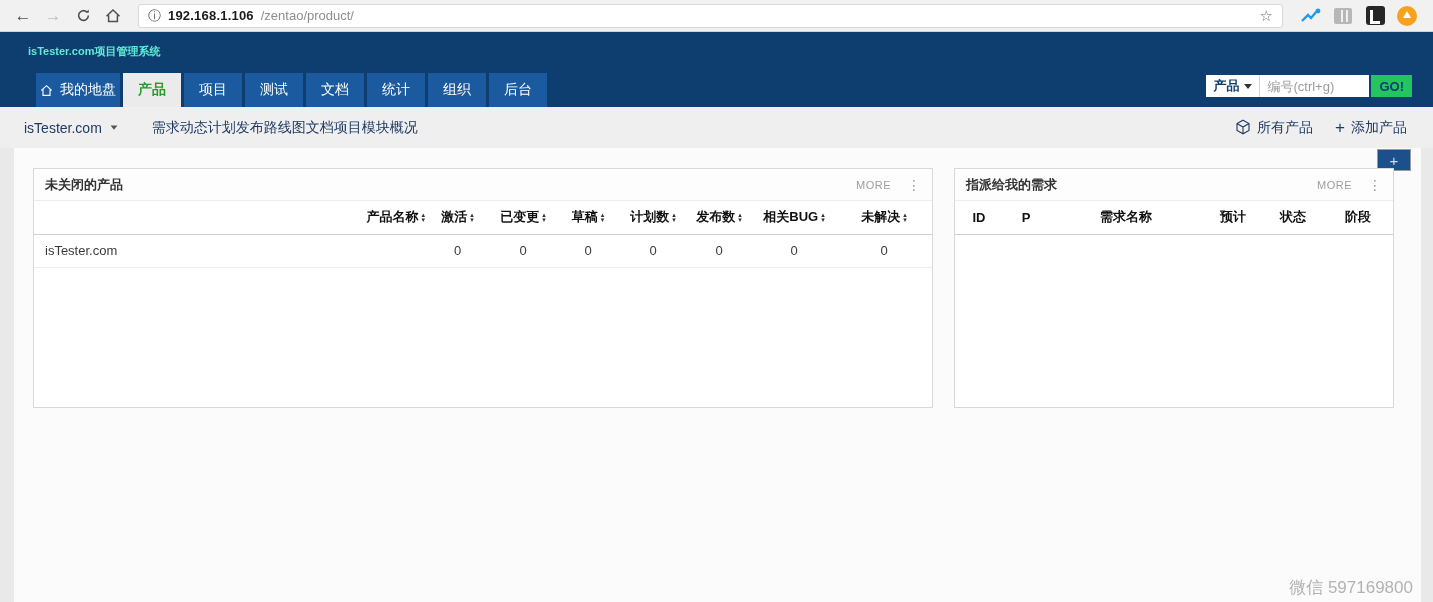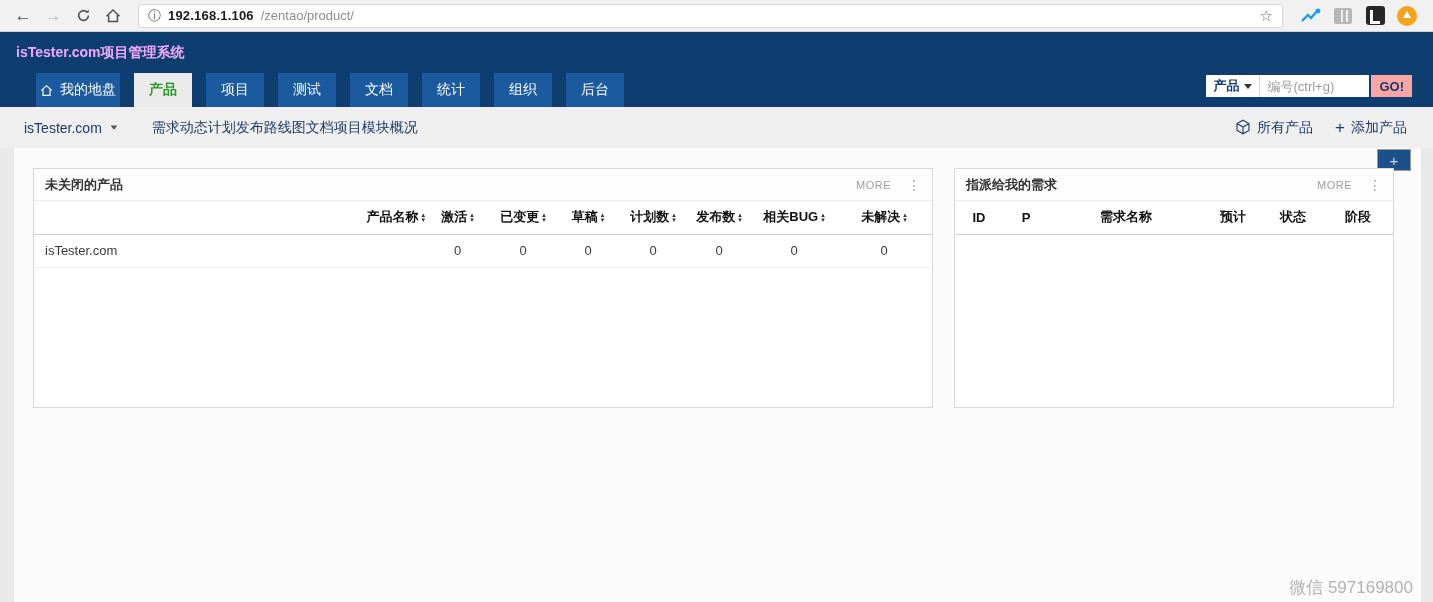--- a/index.html
+++ b/index.html
@@ -37,44 +37,44 @@
   .ext-dark { width:19px; height:19px; background:#262626; border-radius:3px; position:relative; }
   .ext-dark::after { content:""; position:absolute; left:4px; top:4px; width:7px; height:11px; border-left:3px solid #fff; border-bottom:3px solid #fff; }
   .ext-orange { width:20px; height:20px; background:#f6a21d; border-radius:50%; position:relative; }
   .ext-orange::after { content:""; position:absolute; left:6px; top:5px; width:0; height:0;
       border-left:4px solid transparent; border-right:4px solid transparent; border-bottom:7px solid #fff; }
   .ext-cols { width:18px; height:16px; border-radius:2px; background:#b7b7b7; position:relative; }
   .ext-cols::after { content:""; position:absolute; left:7px; top:2px; width:2px; height:12px; background:#f1f1f1; box-shadow:5px 0 0 #f1f1f1; }
 
   
   .app-header { position:absolute; top:32px; left:0; right:0; height:75px; background:#0e3d70; }
-  .app-title { position:absolute; left:16px; top:12px; color:#f0abfc; font-weight:bold; font-size:14px; }
+  .app-title { position:absolute; left:28px; top:12px; color:#5eead4; font-weight:bold; font-size:11px; }
   .user-area { position:absolute; right:14px; top:13px; display:flex; align-items:center; gap:20px; color:#fff; font-size:14px; font-weight:bold; }
   .user-item { display:flex; align-items:center; gap:6px; cursor:pointer; color:#fff; }
   .caret { width:0; height:0; border-left:4px solid transparent; border-right:4px solid transparent; border-top:5px solid currentColor; display:inline-block; }
-  .tabs { position:absolute; left:36px; bottom:0; display:flex; gap:14px; }
+  .tabs { position:absolute; left:36px; bottom:0; display:flex; gap:3px; }
   .tab {
     height:34px; background:#1b5a9e; color:#fff; font-size:14px;
     display:flex; align-items:center; justify-content:center; gap:7px;
     width:58px; cursor:pointer;
   }
   .tab.home { width:84px; }
   .tab.active { background:#ebebeb; color:#2a9a2a; font-weight:bold; }
   .search-area { position:absolute; right:21px; top:43px; display:flex; align-items:center; height:22px; }
   .scope-btn {
     height:22px; background:#fff; color:#0e3d70; font-size:13px; font-weight:bold;
     display:flex; align-items:center; gap:5px; padding:0 7px; border:none; cursor:pointer;
   }
   .search-input {
     height:22px; width:110px; border:none; border-left:1px solid #d5d5d5;
     padding:0 7px; font-size:13px; font-family:inherit; color:#333; outline:none;
   }
   .search-input::placeholder { color:#9b9b9b; }
   .go-btn {
-    height:22px; margin-left:2px; background:#fca5a5; color:#0e3d70; font-weight:bold;
+    height:22px; margin-left:2px; background:#22c55e; color:#0e3d70; font-weight:bold;
     font-size:13px; border:none; padding:0 8px; cursor:pointer;
   }
 
   
   .subnav {
     position:absolute; top:107px; left:0; right:0; height:41px; background:#efefef;
     display:flex; align-items:center; color:#1f3a63;
   }
   .switcher { display:flex; align-items:center; gap:8px; margin-left:24px; font-size:14px; cursor:pointer; color:#1f3a63; }
   .switcher .caret { border-top-color:#555; transform:scale(.85); }

